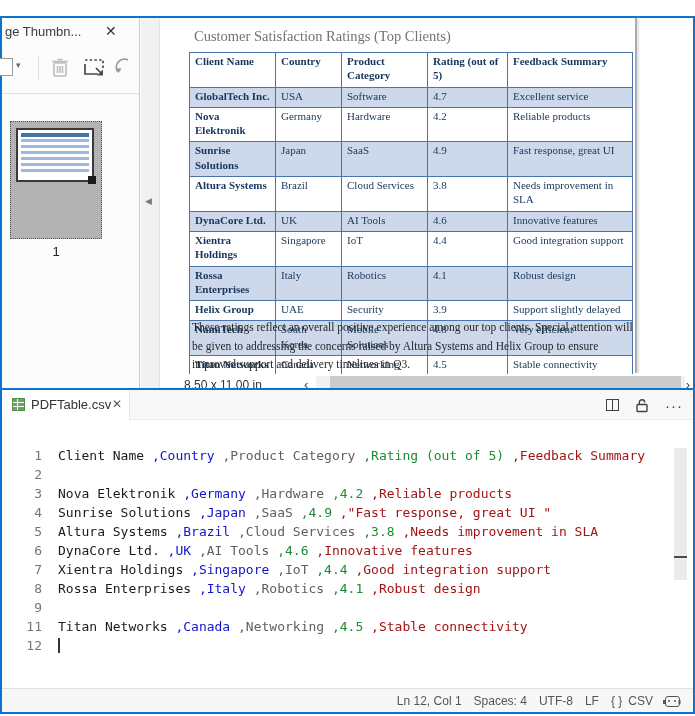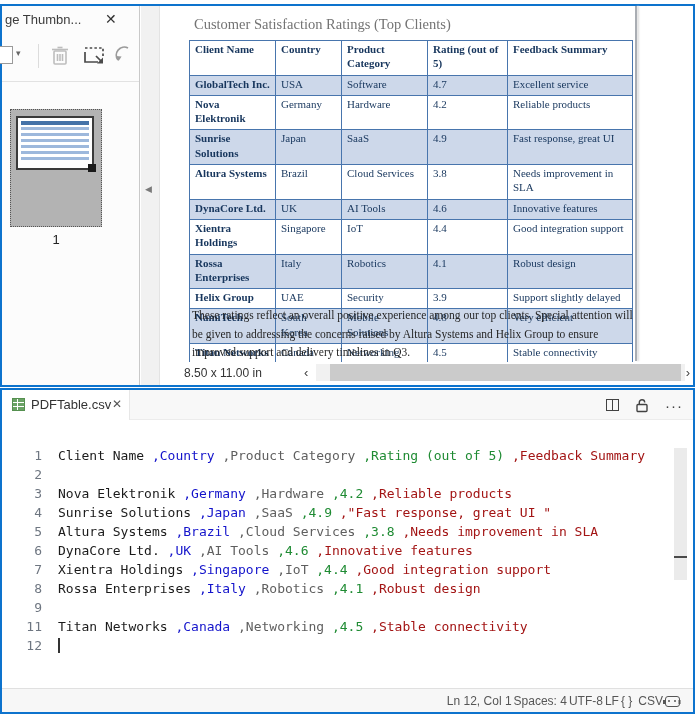--- a/index.html
+++ b/index.html
@@ -1,21 +1,21 @@
 <!DOCTYPE html>
 <html><head>
 <meta charset="utf-8">
 <style>
   * { margin:0; padding:0; box-sizing:border-box; }
   html,body { width:695px; height:716px; background:#fff; overflow:hidden;
               font-family:"Liberation Sans", sans-serif; }
   .win { position:absolute; border:2px solid #0d73cd; background:#fff; }
 
   
-  #pdf-window { left:0; top:4px; width:695px; height:383px;padding-left:20px; }
+  #pdf-window { left:0; top:16px; width:695px; height:383px;padding-left:20px; }
 
   
   .thumb-panel { position:absolute; left:0; top:0; width:138px; height:100%;
                  background:#fcfcfc; border-right:1px solid #c9c9c9; }
   .panel-header { position:absolute; left:0; top:0; width:100%; height:28px; }
   .panel-title { position:absolute; left:3px; top:6px; font-size:13px; color:#3c3c3c; white-space:nowrap; overflow:hidden; width:96px; }
   .panel-close { position:absolute; left:103px; top:5px; font-size:14px; color:#333; cursor:pointer; }
   .panel-toolbar { position:absolute; left:0; top:30px; width:100%; height:46px; border-bottom:1px solid #e2e2e2; }
   .tb-drop { position:absolute; left:-7px; top:10px; width:18px; height:18px; border:1px solid #9a9a9a; background:#fff; }
   .tb-caret { position:absolute; left:14px; top:12px; font-size:9px; color:#666; }
@@ -88,21 +88,21 @@
   .c0 { color:#1b1b1b; } .c1 { color:#1313cb; } .c2 { color:#5f5f5f; }
   .c3 { color:#1f8b33; } .c4 { color:#a31515; }
   .cursor { display:inline-block; width:1.5px; height:15px; background:#333;
             vertical-align:middle; margin-top:-2px; }
   .v-scroll-thumb { position:absolute; right:6px; top:28px; width:13px; height:132px;
                     background:#ebebeb; cursor:pointer; }
   .cursor-mark { position:absolute; right:6px; top:136px; width:13px; height:2px; background:#4a4a4a; }
 
   .status-bar { position:absolute; left:0; bottom:0; width:100%; height:24px; background:#f7f7f7;
                 border-top:1px solid #e0e0e0; display:flex; justify-content:flex-end;
-                align-items:center; gap:2px; padding-right:13px; font-size:12px; color:#565656; }
+                align-items:center; gap:12px; padding-right:13px; font-size:12px; color:#565656; }
   .status-item { cursor:pointer; white-space:nowrap; }
   .lang-item { display:flex; gap:6px; }
   .robot { position:relative; width:15px; height:11px; border:1.4px solid #565656;
            border-radius:3px; margin-top:2px; cursor:pointer; }
   .robot:before { content:""; position:absolute; left:2px; top:2.5px; width:2.2px; height:2.2px;
            background:#565656; border-radius:50%; box-shadow:6px 0 0 #565656; }
   .robot:after { content:""; position:absolute; left:-3.4px; top:2.5px; width:2px; height:4px;
            background:#565656; box-shadow:15.5px 0 0 #565656; }
   svg { display:block; }
 </style>

